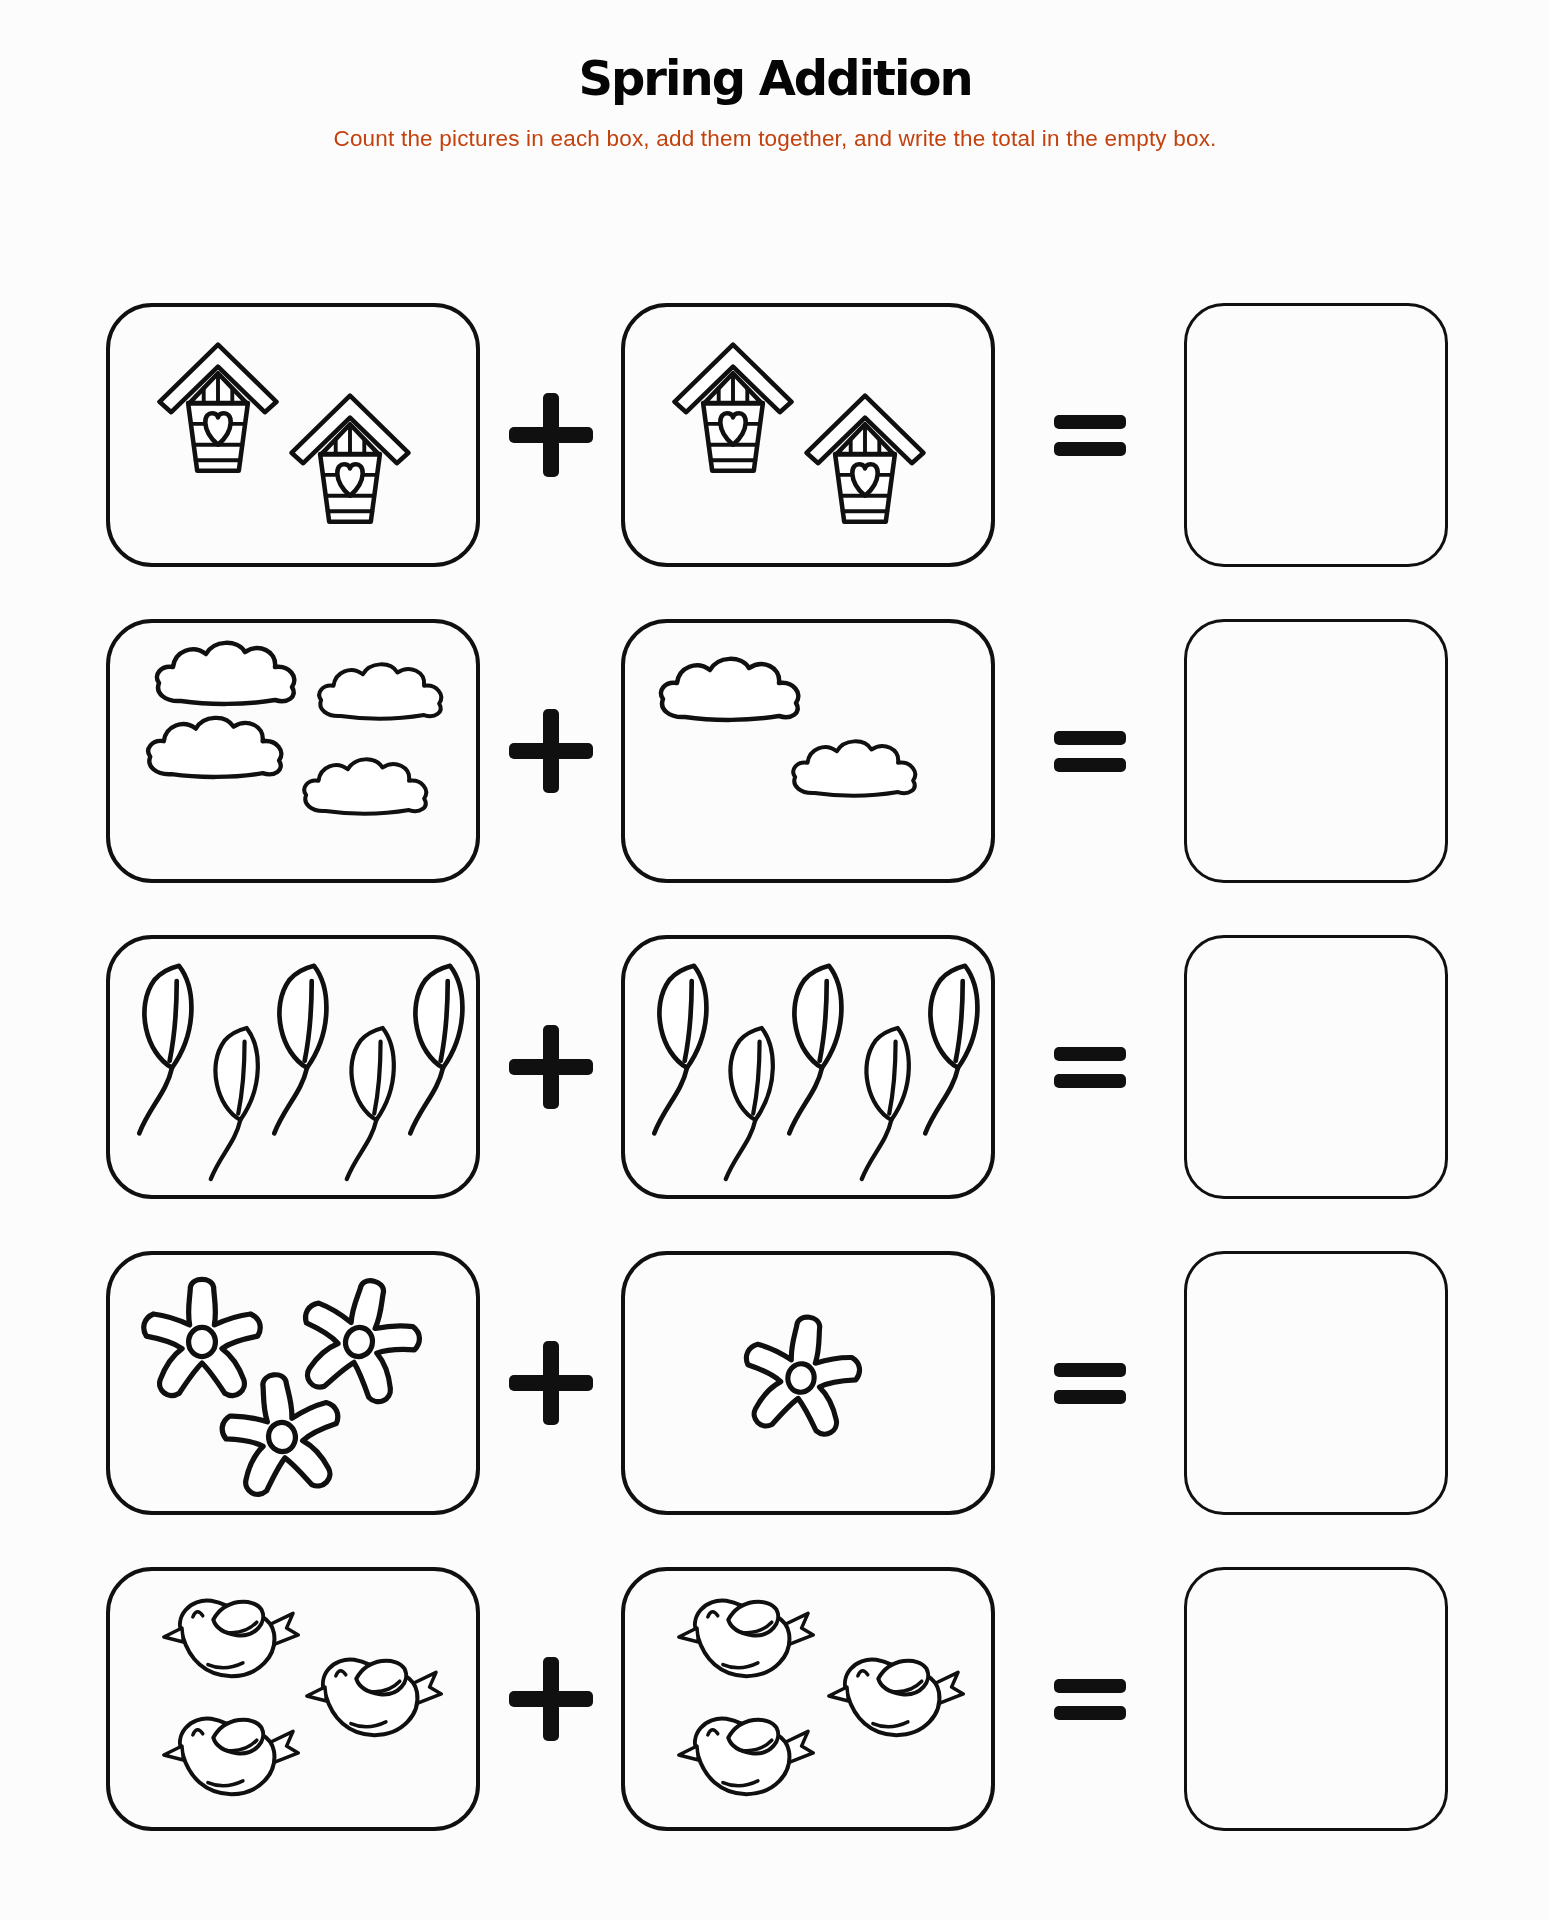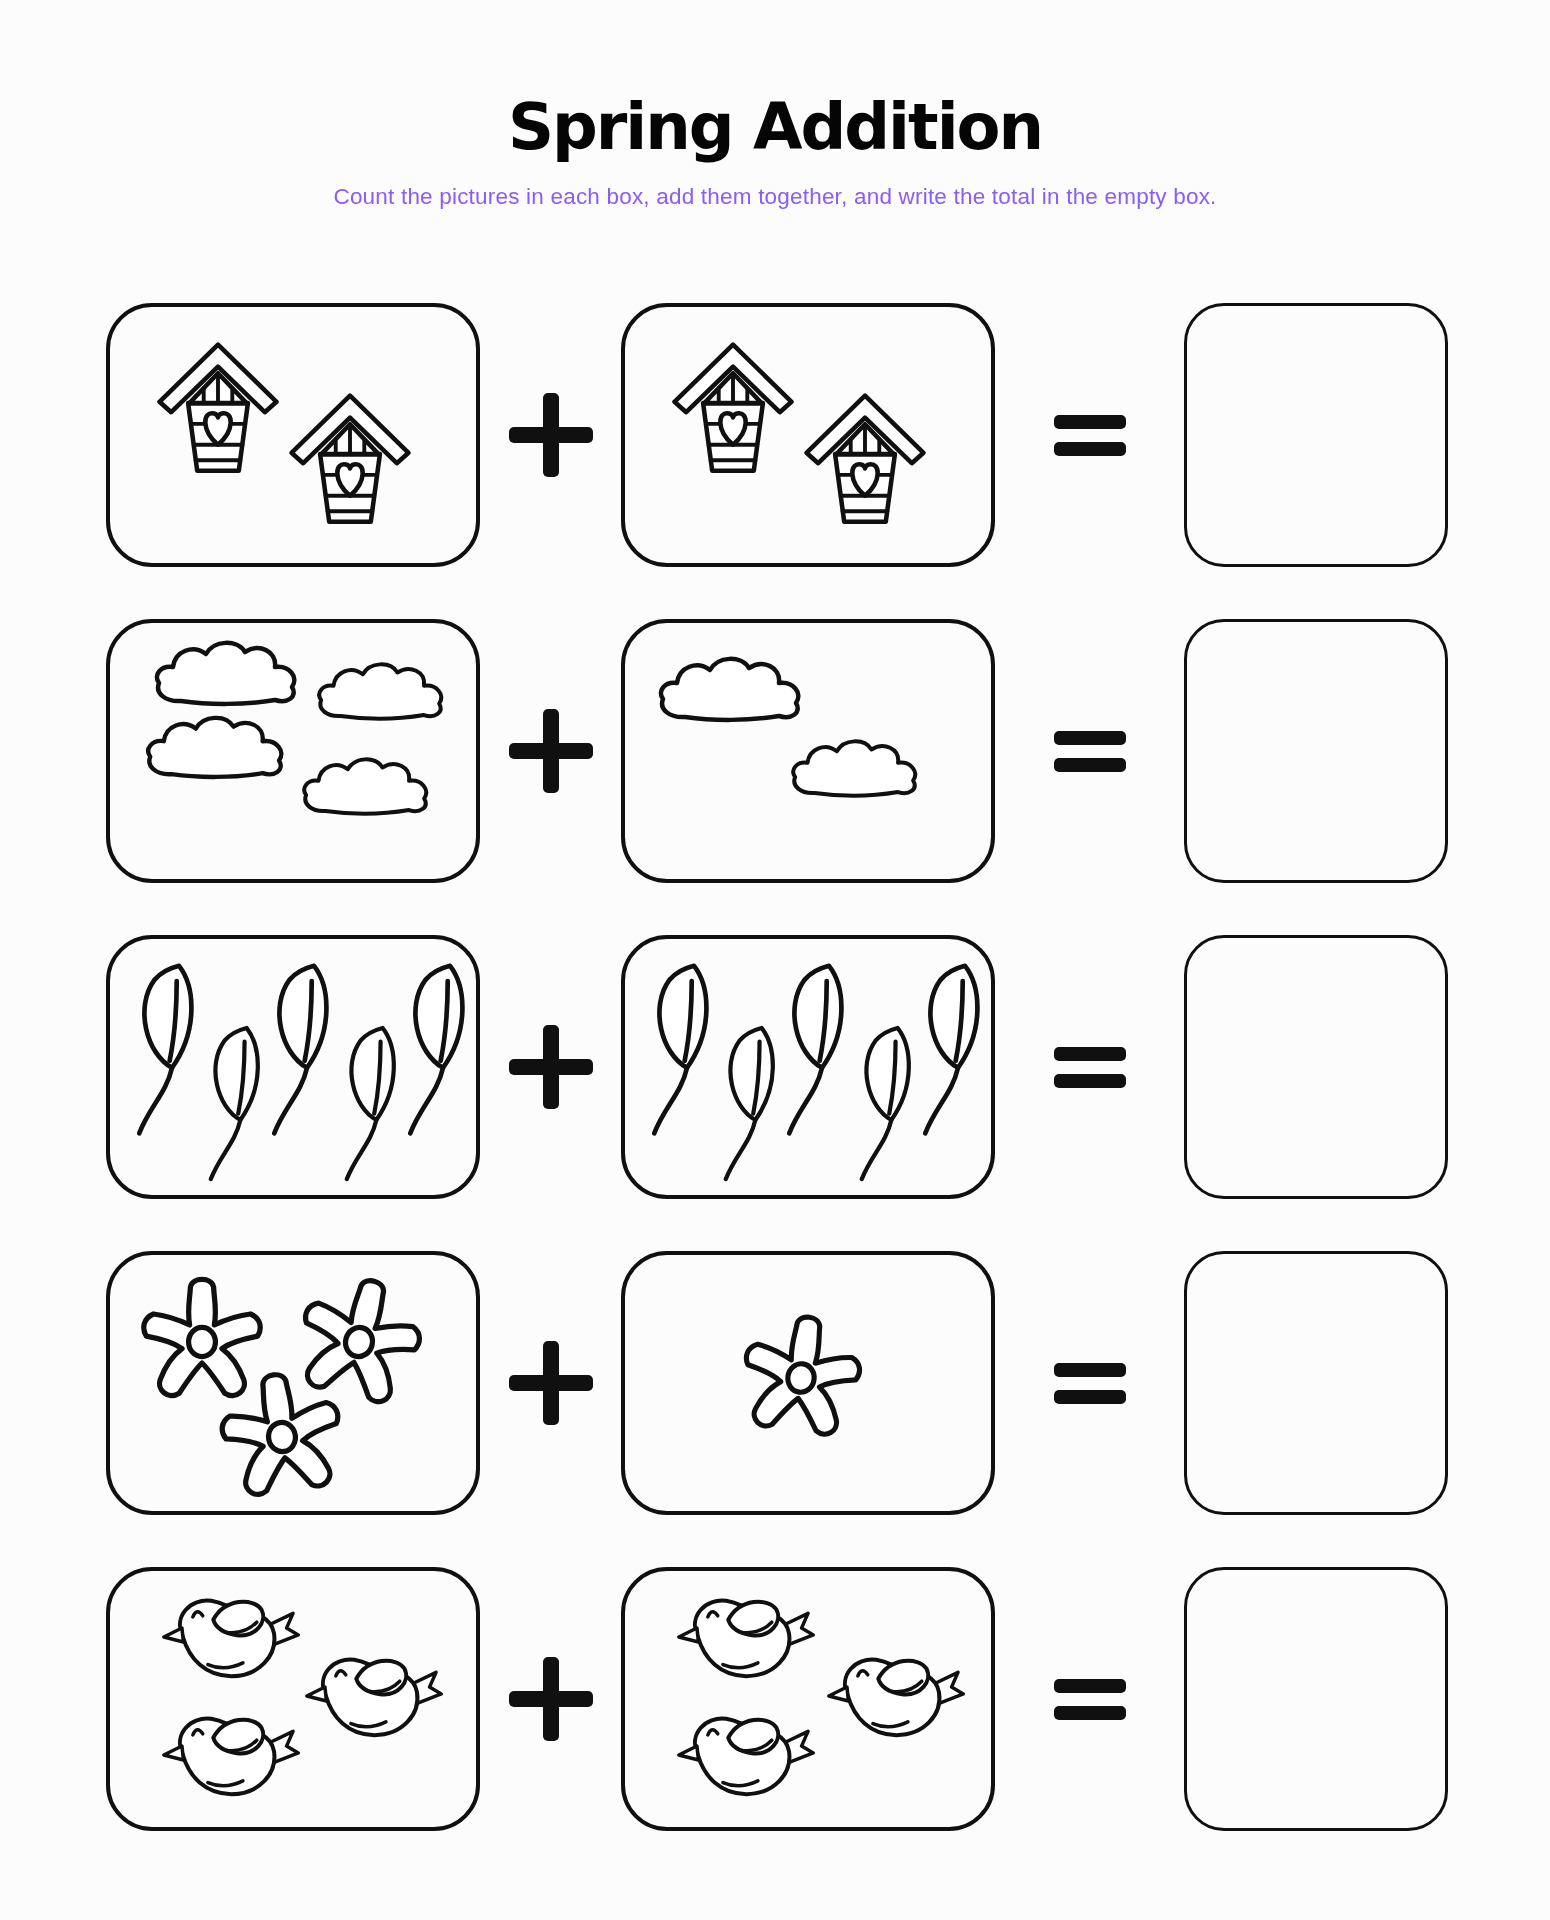--- a/index.html
+++ b/index.html
@@ -6,35 +6,35 @@
   body{
     width:1550px;height:1920px;
     background:#fcfcfc;
     font-family:"Liberation Sans", sans-serif;
     color:#101010;
     position:relative;
     overflow:hidden;
   }
   .sheet{position:absolute;inset:0;}
   .title{
-    margin:0;padding-top:90px;
+    margin:0;padding-top:50px;
     text-align:center;
     font-family:"DejaVu Sans","Liberation Sans",sans-serif;
     font-weight:bold;
-    font-size:64px;
+    font-size:48px;
     letter-spacing:-2px;
     color:#050505;
   }
   .subtitle{
     margin:20px 0 0 0;
     text-align:center;
     font-size:22.5px;
     font-weight:400;
     letter-spacing:.2px;
-    color:#8b5cf6;
+    color:#c2410c;
   }
   #rows{
     position:absolute;left:106px;top:303px;
     display:flex;flex-direction:column;gap:52px;
   }
   .row{display:flex;height:264px;}
   .box{
     box-sizing:border-box;
     position:relative;
     border:4px solid #101010;

